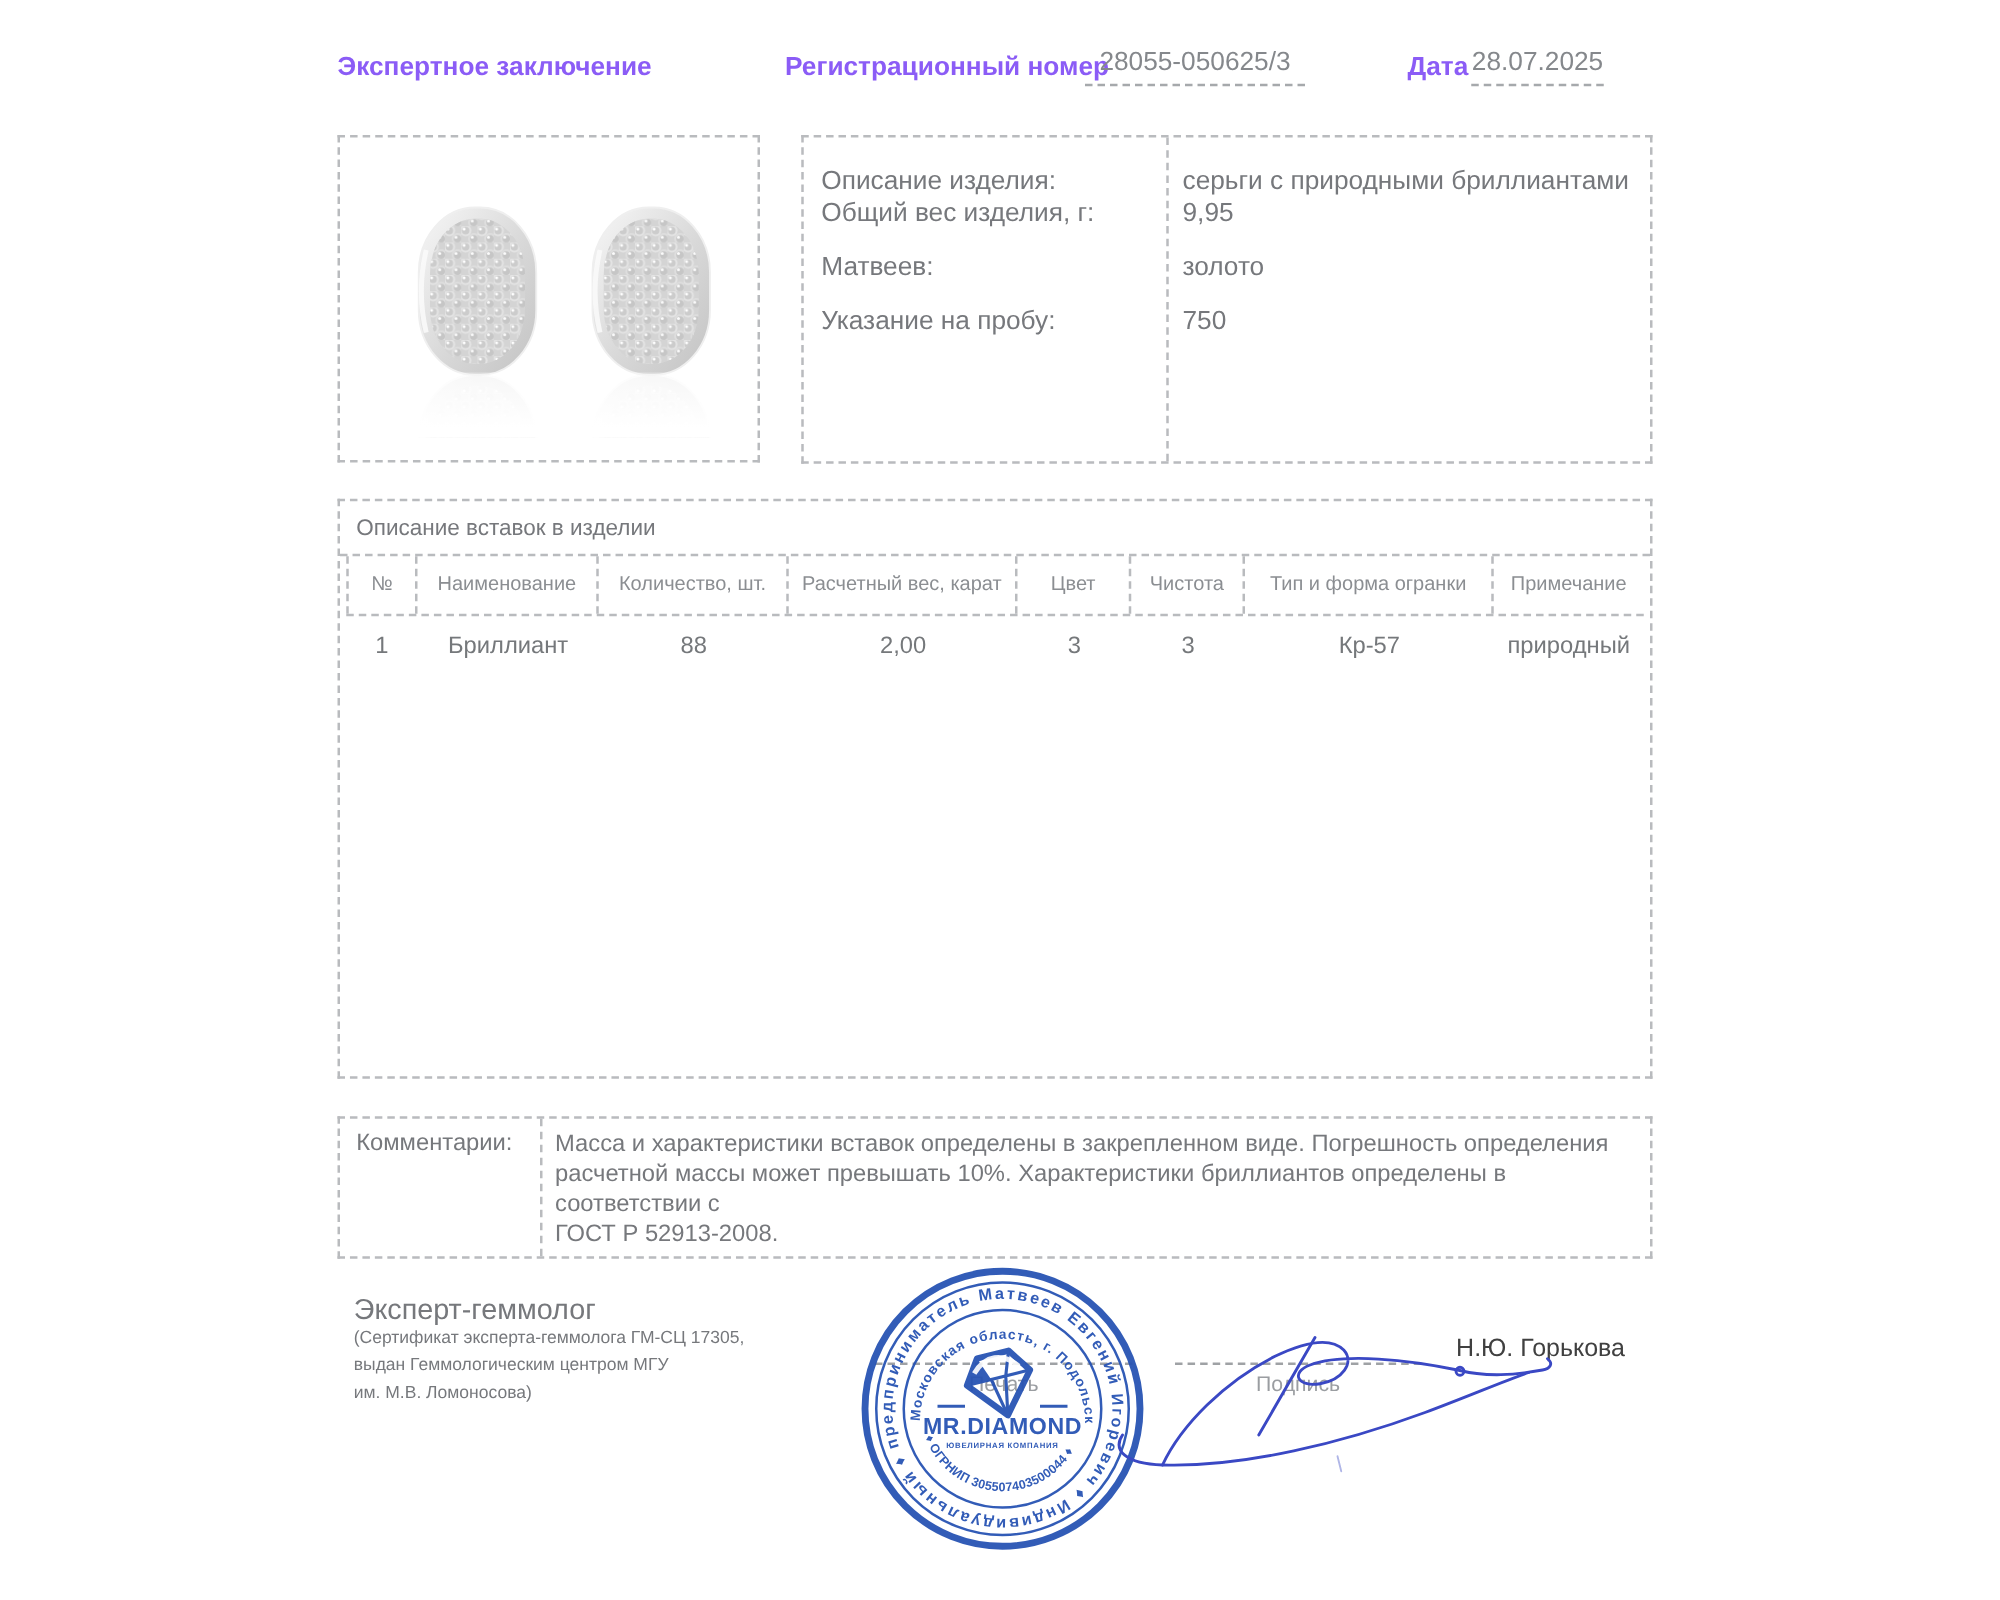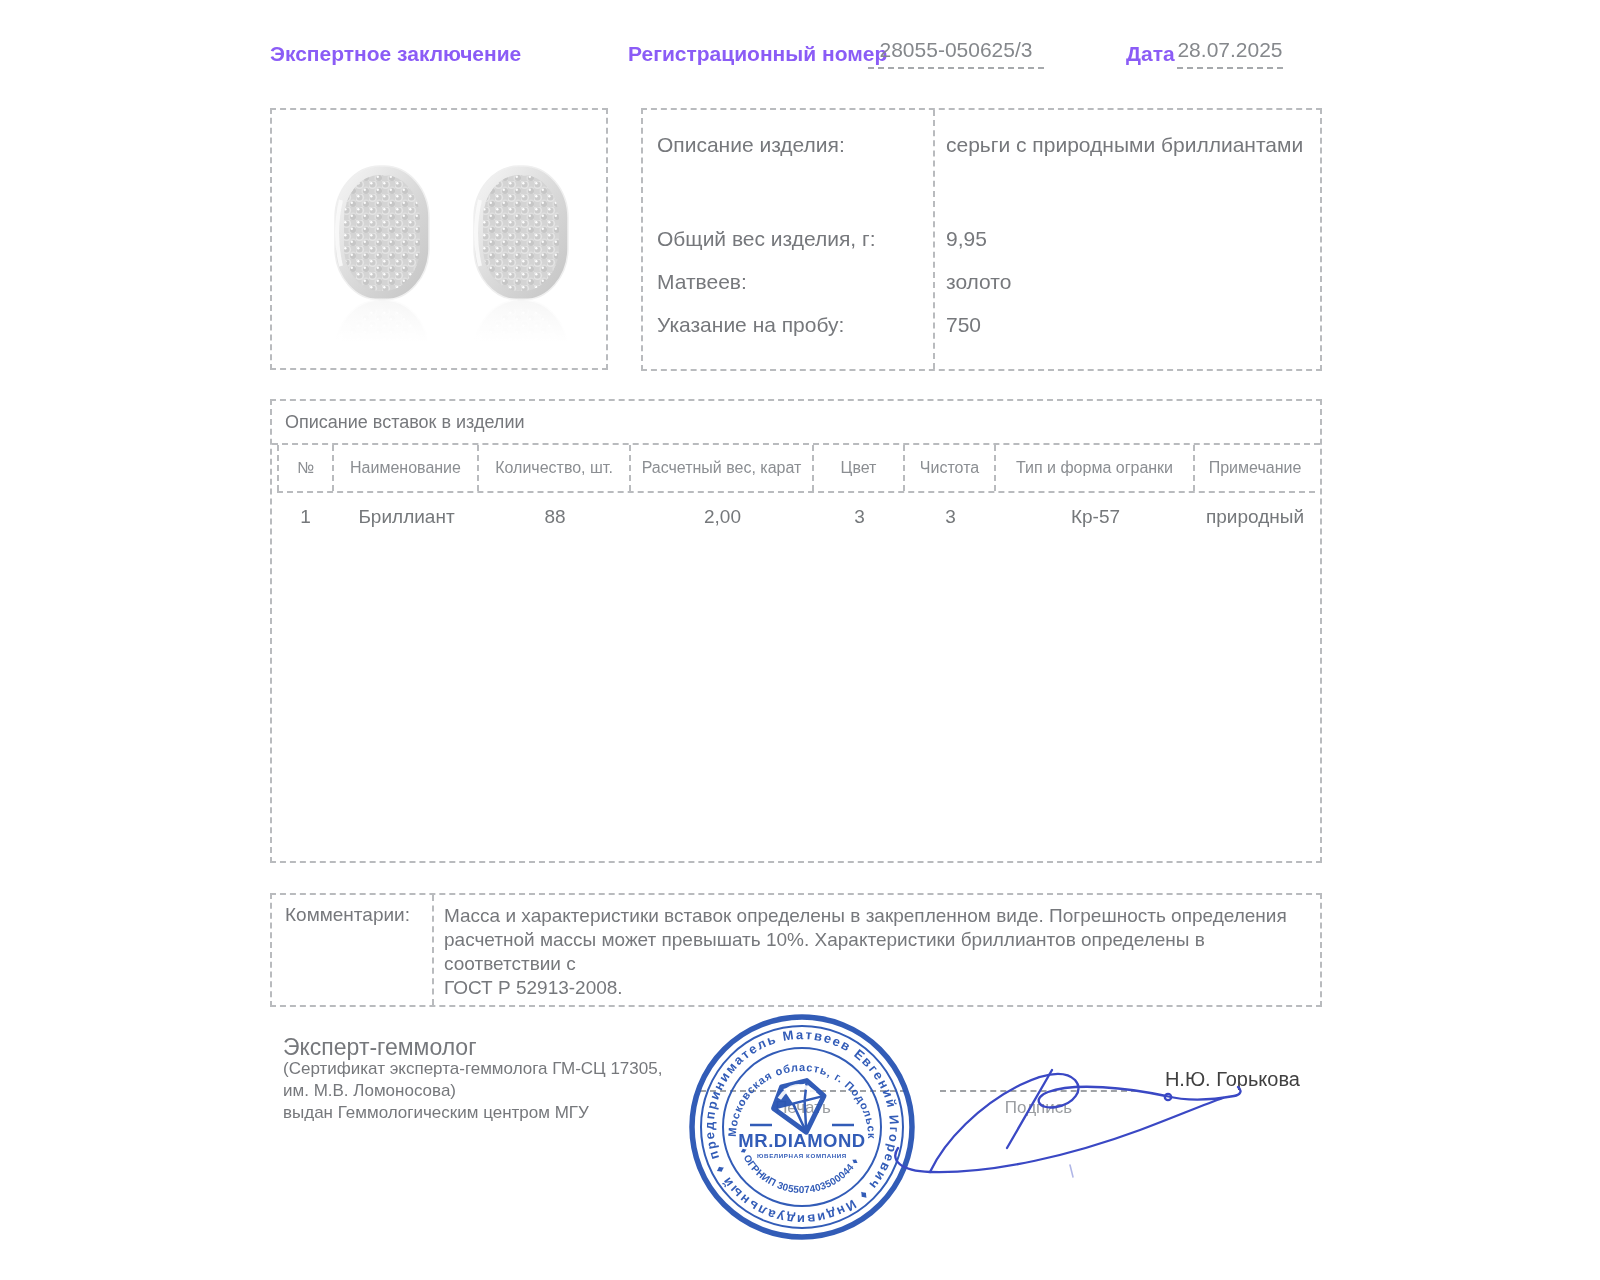--- a/index.html
+++ b/index.html
@@ -29,21 +29,21 @@
                   display:flex;align-items:center;justify-content:center;
                   height:46px;text-align:center;}
   .tbl-head .cell:first-child{border-left:2px dashed #b9bbbe;}
   .tbl-row .cell{height:48px;display:flex;align-items:center;justify-content:center;
                  font-size:19px;color:#75787b;}
   
   .cmt-label{font-size:19px;}
   .cmt-line{font-size:19px;line-height:24px;}
   
   .role{font-size:23px;text-align:center;}
-  .cert{font-size:17px;line-height:22px;}
+  .cert{font-size:14px;line-height:22px;}
   .ph-label{font-size:17px;color:#9a9da1;text-align:center;}
   .name{font-size:20px;color:#404040;text-align:right;}
   svg text{font-family:"Liberation Sans",sans-serif;}
 </style>
 </head>
 <body>
 
 <div class="abs hdr b" style="left:270px;">Экспертное заключение</div>
 <div class="abs hdr b" style="left:628px;">Регистрационный номер</div>
 <div class="abs hval" style="left:868px;top:38px;width:176px;">28055-050625/3</div>
@@ -80,21 +80,21 @@
     <use href="#earr" transform="translate(82,98)"></use>
     <use href="#earr" transform="translate(221,98)"></use>
     <use href="#earr" transform="translate(82,232) scale(1,-1)" opacity="0.25"></use>
     <use href="#earr" transform="translate(221,232) scale(1,-1)" opacity="0.25"></use>
     <rect x="0" y="163" width="280" height="52" fill="url(#fade)"></rect>
   </svg>
 </div>
 
 <div class="abs box" style="left:641px;top:108px;width:681px;height:263px;padding-top:22px;">
   <div class="vdiv" style="left:290px;"></div>
-  <div class="info-row" style="margin-bottom:68px;">
+  <div class="info-row" style="">
     <div class="info-label">Описание изделия:</div>
     <div class="info-value">серьги с природными бриллиантами</div>
   </div>
   <div class="info-row" style="margin-bottom:17px;">
     <div class="info-label">Общий вес изделия, г:</div>
     <div class="info-value">9,95</div>
   </div>
   <div class="info-row" style="margin-bottom:17px;">
     <div class="info-label">Матвеев:</div>
     <div class="info-value">золото</div>
@@ -135,22 +135,22 @@
   <div class="abs" style="left:172px;top:9px;width:865px;">
     <div class="cmt-line">Масса и характеристики вставок определены в закрепленном виде. Погрешность определения</div>
     <div class="cmt-line">расчетной массы может превышать 10%. Характеристики бриллиантов определены в соответствии с</div>
     <div class="cmt-line">ГОСТ Р 52913-2008.</div>
   </div>
 </div>
 
 <div class="abs role" style="left:283px;top:1034px;">Эксперт-геммолог</div>
 <div class="abs cert" style="left:283px;top:1058px;">
   <div>(Сертификат эксперта-геммолога ГМ-СЦ 17305,</div>
+  <div>выдан Геммологическим центром МГУ</div>
   <div>им. М.В. Ломоносова)</div>
-  <div>выдан Геммологическим центром МГУ</div>
 </div>
 
 <div class="abs dashline" style="left:700px;top:1062px;width:206px;height:28px;z-index:1;"></div>
 <div class="abs ph-label" style="left:700px;top:1098px;width:206px;z-index:1;">Печать</div>
 
 <div class="abs dashline" style="left:940px;top:1062px;width:197px;height:28px;z-index:1;"></div>
 <div class="abs ph-label" style="left:940px;top:1098px;width:197px;z-index:1;">Подпись</div>
 
 <div class="abs name" style="left:1105px;top:1068px;width:195px;">Н.Ю. Горькова</div>
 

